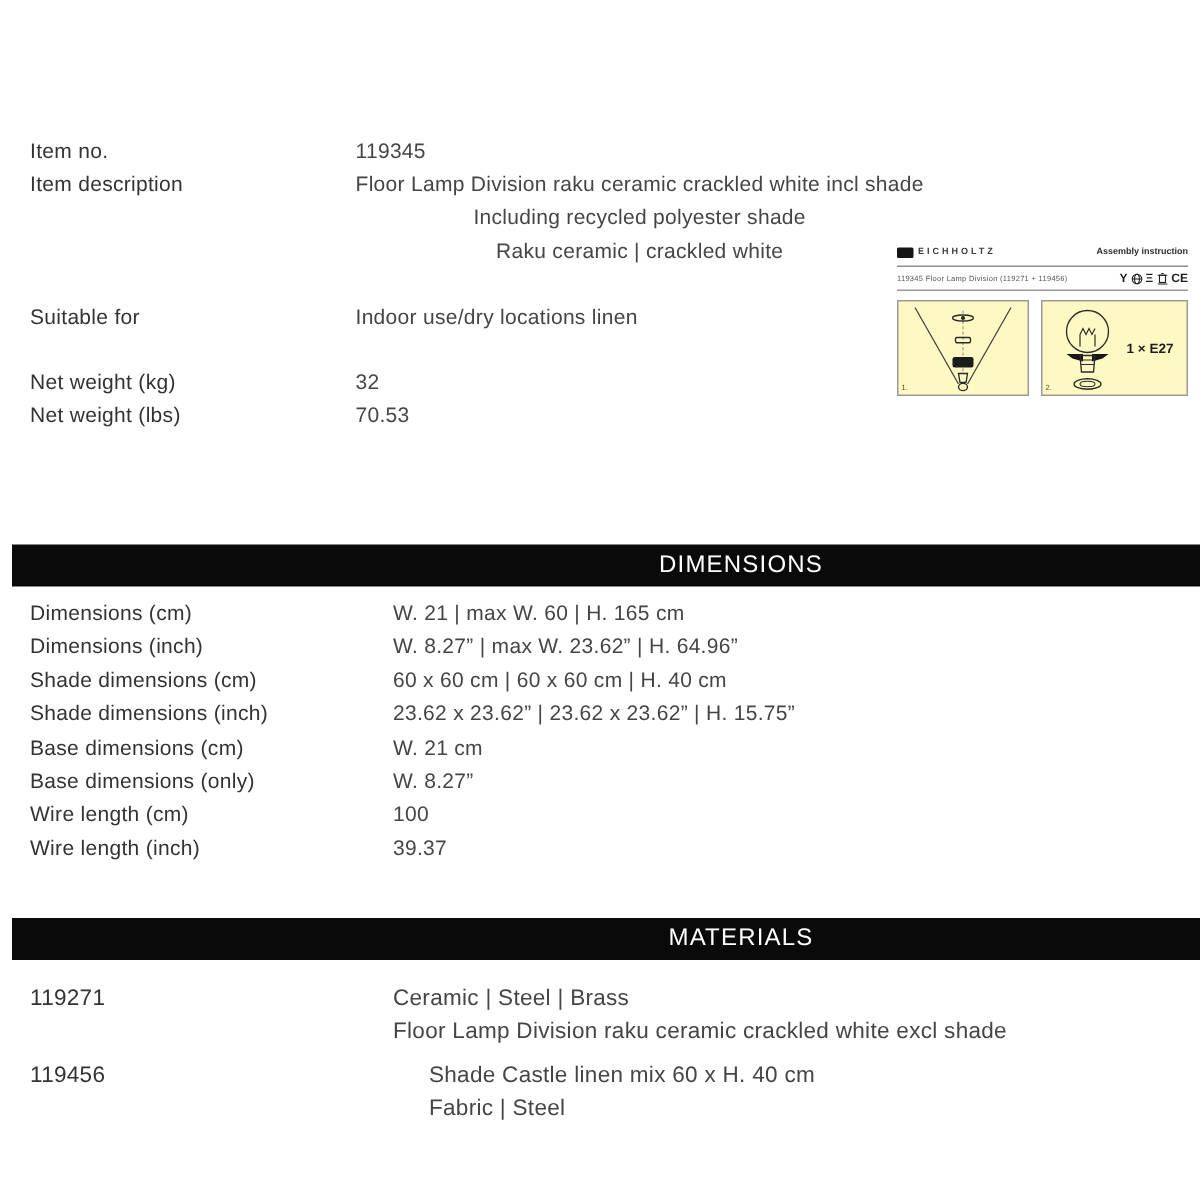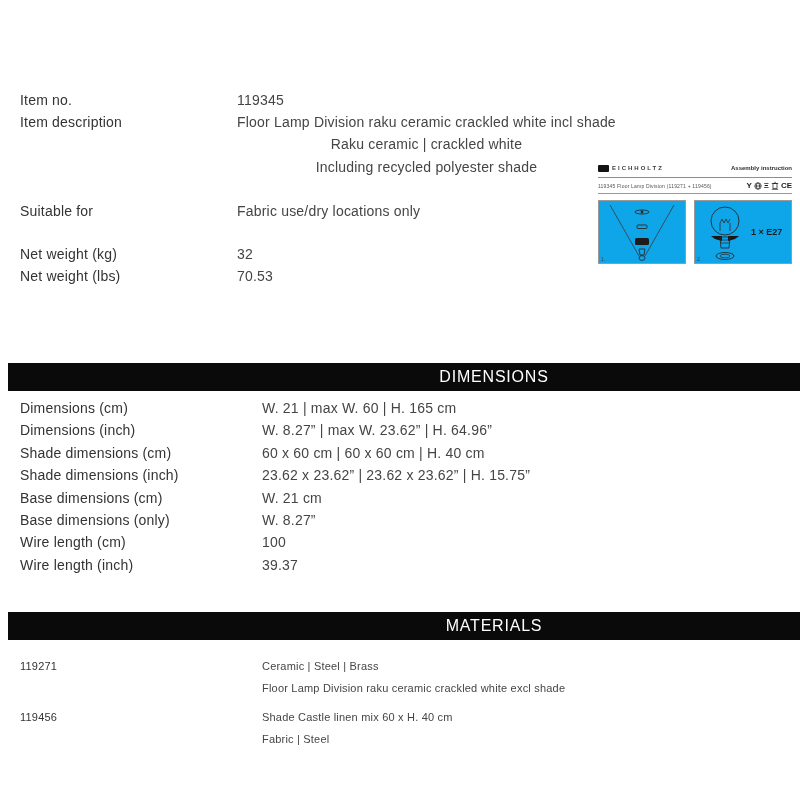--- a/index.html
+++ b/index.html
@@ -23,22 +23,22 @@
   }
 
   
   .dim-rows { position:absolute; left:20px; top:377px; }
   .drow { display:flex; font-size:14px; line-height:22.4px; letter-spacing:.2px; }
   .drow .dlbl { width:242px; flex:none; color:#333333; }
   .drow .dval { color:#454545; white-space:nowrap; }
 
   
   .mat-rows { position:absolute; left:20px; top:635px; }
-  .mrow { display:flex; font-size:11px; line-height:22.4px; letter-spacing:.2px; }
-  .mrow + .mrow { margin-top:6px; }
+  .mrow { display:flex; font-size:15px; line-height:22.4px; letter-spacing:.2px; }
+  .mrow + .mrow { margin-top:6px;gap:24px; }
   .mrow .mno { width:242px; flex:none; color:#333333; }
   .mrow .mlines { color:#454545; }
   .mrow .mlines div { white-space:nowrap; }
 
   
   .label-card { position:absolute; left:598px; top:140px; width:194px; color:#3a3a3a; }
   .card-head {
     display:flex; justify-content:space-between; align-items:center;
     height:16px; border-bottom:1px solid #8d8d8d; padding-bottom:1px;
   }
@@ -47,21 +47,21 @@
   .brand { font-size:6px; letter-spacing:2px; color:#3a3a3a; font-weight:600; }
   .head-right { font-size:6px; color:#2e2e2e; font-weight:700; }
   .card-sub {
     display:flex; justify-content:space-between; align-items:center;
     height:15px; border-bottom:1px solid #9a9a9a;
   }
   .item-line { font-size:5px; color:#555555; letter-spacing:.2px; }
   .icon-row { display:flex; align-items:center; gap:2px; }
   .mark { font-size:8px; font-weight:700; color:#1d1d1d; line-height:1; }
   .panels { display:flex; gap:8px; margin-top:6px; }
-  .panel { border:1px solid #9a9a9a; position:relative; background:#0ea5e9; box-sizing:border-box; }
+  .panel { border:1px solid #9a9a9a; position:relative; background:#fef9c3; box-sizing:border-box; }
   .panel-1 { width:88px; height:64px; }
   .panel-2 { width:98px; height:64px; display:flex; align-items:center; }
   .step { position:absolute; left:2px; bottom:1px; font-size:5px; color:#444444; }
   .bulb-label { font-size:9px; font-weight:700; color:#1d1d1d; margin-left:-2px; white-space:nowrap; }
 </style>
 </head>
 <body>
 
 <div class="page">
 
@@ -69,29 +69,29 @@
     <div class="lbl">Item no.</div>
     <div class="vals">
         <div>119345</div>
       </div>
   </div>
 
   <div class="srow" style="top:91px">
     <div class="lbl">Item description</div>
     <div class="vals">
       <div>Floor Lamp Division raku ceramic crackled white incl shade</div>
+      <div>Including recycled polyester shade</div>
       <div>Raku ceramic | crackled white</div>
-      <div>Including recycled polyester shade</div>
     </div>
   </div>
 
   <div class="srow" style="top:180px">
     <div class="lbl">Suitable for</div>
     <div class="vals">
-        <div>Fabric use/dry locations only</div>
+        <div>Indoor use/dry locations linen</div>
       </div>
   </div>
 
   <div class="srow" style="top:223px">
     <div class="lbl">Net weight (kg)</div>
     <div class="vals">
         <div>32</div>
       </div>
   </div>
 

